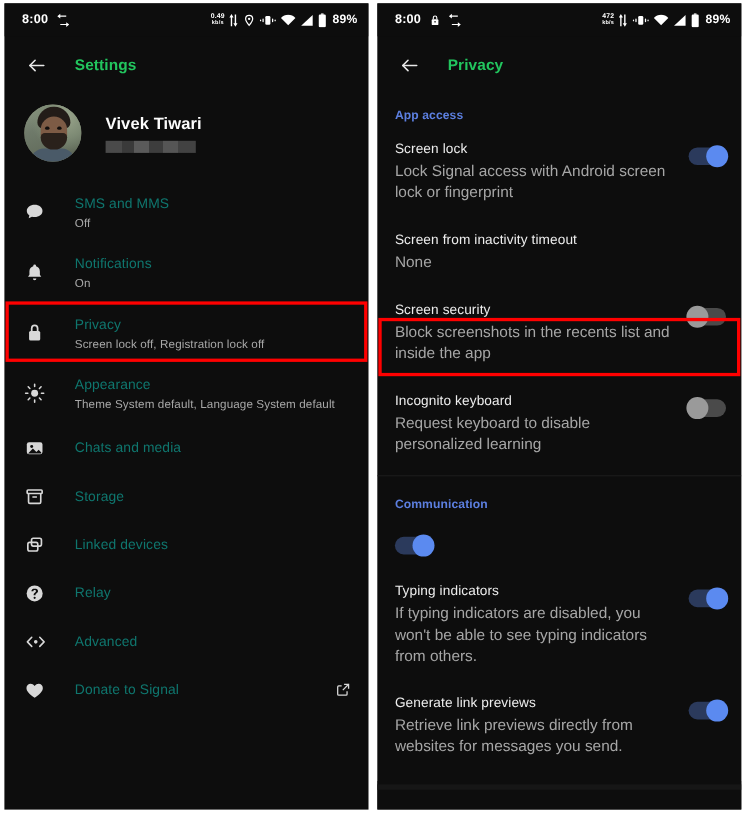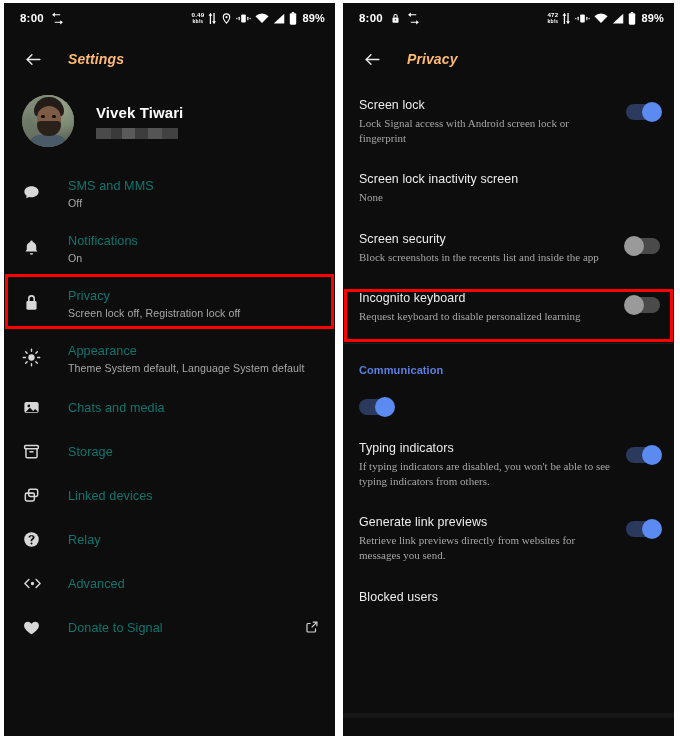--- a/index.html
+++ b/index.html
@@ -51,26 +51,25 @@
   svg { display: block; }
 
   
   .appbar {
     display: flex; align-items: center;
     height: 52px;
     padding-left: 14px;
   }
   .appbar .back { width: 30px; height: 30px; display: flex; align-items: center; justify-content: center; }
   .appbar .title {
-    color: #fdba74;
+    color: #22c55e;
     font-size: 14px;
     font-weight: 700;
     margin-left: 20px;
     letter-spacing: .1px;
-    font-style: italic;
   }
 
   
   .profile { display: flex; align-items: center; padding: 10px 0 18px 18px; text-align: right; }
   .avatar {
     width: 52px; height: 52px; border-radius: 50%;
     overflow: hidden; flex: 0 0 52px;
     background: #6b6d5a;
     position: relative;
   }
@@ -125,21 +124,21 @@
     font-weight: 700;
     padding: 14px 0 4px 16px;
     letter-spacing: .1px;
   }
   .pref {
     display: flex; align-items: flex-start;
     padding: 13px 14px 13px 16px;
   }
   .pref .ptxt { flex: 1; padding-right: 10px; }
   .pref .ptitle { color: #ededed; font-size: 12.4px; letter-spacing: .1px; }
-  .pref .psub { color: #a6a6a6; font-size: 11px; margin-top: 4px; line-height: 1.38; font-family: Liberation Serif, serif; }
+  .pref .psub { color: #a6a6a6; font-size: 14px; margin-top: 4px; line-height: 1.38; }
   .switch {
     flex: 0 0 34px; width: 34px; height: 16px; border-radius: 9px;
     position: relative; margin-top: 6px;
   }
   .switch.on { background: #2b3a5c; }
   .switch.off { background: #4a4a4a; }
   .knob { position: absolute; top: -2px; width: 20px; height: 20px; border-radius: 50%; }
   .switch.on .knob { right: -2px; background: #5b8af0; }
   .switch.off .knob { left: -2px; background: #9a9a9a; }
   .divider { height: 1px; background: #1c1c1c; margin: 6px 0; }
@@ -440,34 +439,35 @@
     <div class="appbar">
       <span class="back">
         <svg width="19" height="19" viewBox="0 0 24 24" fill="none" stroke="#e8e8e8" stroke-width="1.8" stroke-linecap="round" stroke-linejoin="round">
           <path d="M20 12 H4"></path>
             <path d="M10 6 L4 12 L10 18"></path>
         </svg>
       </span>
       <span class="title">Privacy</span>
     </div>
 
+    <div class="section-head">App access</div>
 
     <div class="pref">
       <span class="ptxt">
         <div class="ptitle">Screen lock</div>
         <div class="psub">Lock Signal access with Android screen lock or fingerprint</div>
       </span>
       <span class="switch on">
           <span class="knob"></span>
         </span>
     </div>
 
     <div class="pref">
       <span class="ptxt">
-        <div class="ptitle">Screen lock inactivity screen</div>
+        <div class="ptitle">Screen from inactivity timeout</div>
         <div class="psub">None</div>
       </span>
     </div>
 
     <div class="pref">
       <span class="ptxt">
         <div class="ptitle">Screen security</div>
         <div class="psub">Block screenshots in the recents list and inside the app</div>
       </span>
       <span class="switch off">

